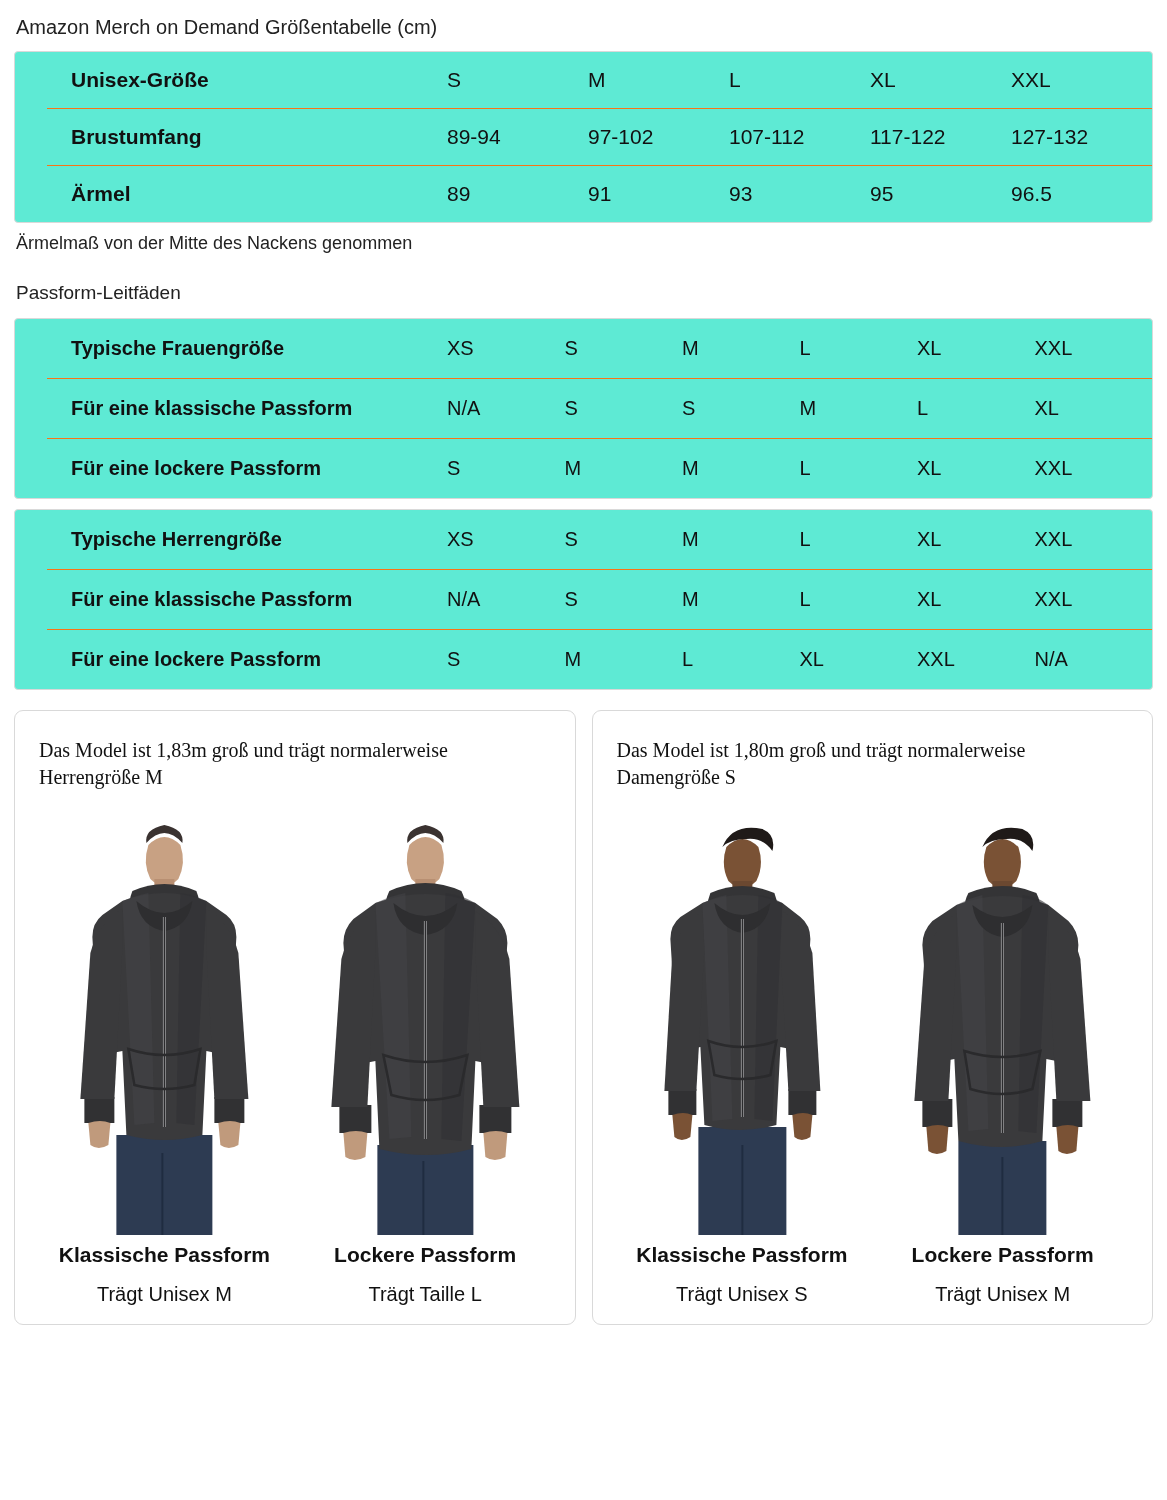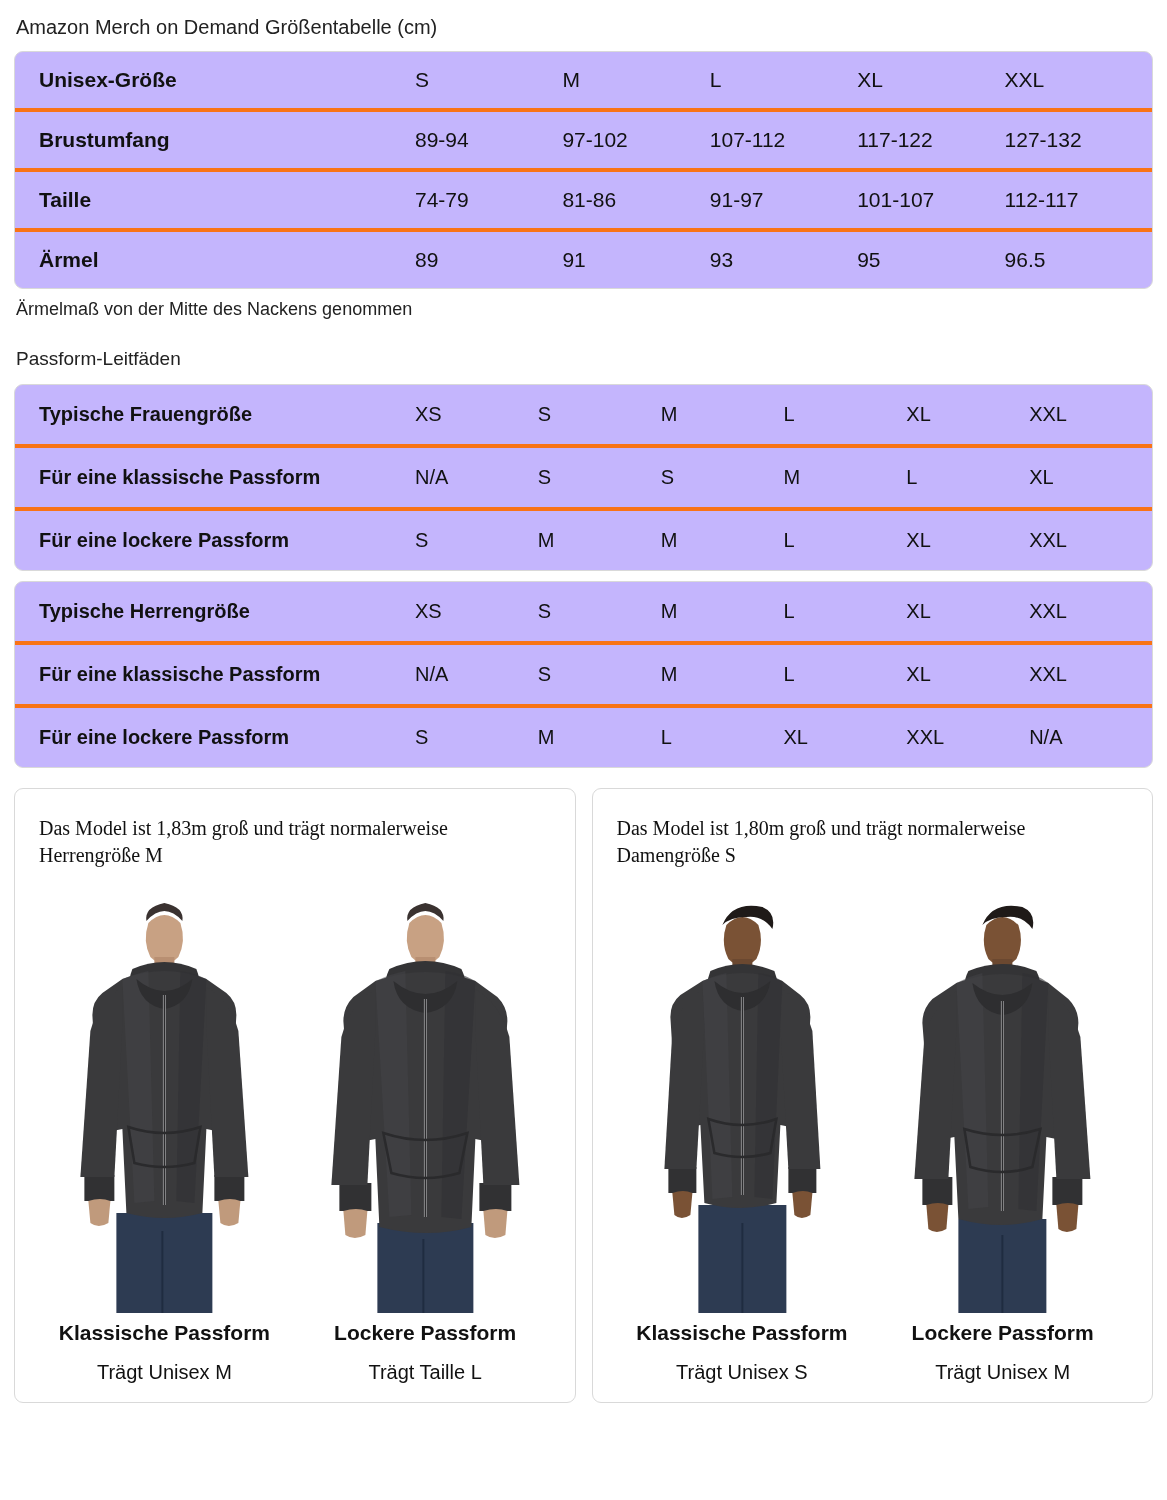--- a/index.html
+++ b/index.html
@@ -17,31 +17,32 @@
     position: relative;
   }
   .doc-title {
     font-size: 20px;
     color: #222;
     margin: 6px 0 12px 2px;
     font-weight: 400;
   }
   .card {
     border: 1px solid #d9d9d9;
-    border-radius: 9px;
+    border-radius: 4px;
     overflow: hidden;
     margin-bottom: 10px;
-    background: #c4b5fd;
+    background: #5eead4;
+    padding-left: 32px;
   }
   table.sizes {
     width: 100%;
     border-collapse: collapse;
     table-layout: fixed;
   }
-  table.sizes tr + tr td { border-top: 4px solid #f97316; margin-top: 41px; }
+  table.sizes tr + tr td { border-top: 1px solid #f97316; margin-top: 41px; }
   table.sizes td {
     padding: 16px 0 16px 0;
     font-size: 21px;
     vertical-align: middle;
     color: #111;
   }
   table.sizes td.label {
     font-weight: bold;
     padding-left: 24px;
     width: 400px;
@@ -131,28 +132,20 @@
         <td class="val">XL</td>
         <td class="val">XXL</td>
       </tr>
       <tr>
         <td class="label">Brustumfang</td>
         <td class="val">89-94</td>
         <td class="val">97-102</td>
         <td class="val">107-112</td>
         <td class="val">117-122</td>
         <td class="val">127-132</td>
-      </tr>
-      <tr>
-        <td class="label">Taille</td>
-        <td class="val">74-79</td>
-        <td class="val">81-86</td>
-        <td class="val">91-97</td>
-        <td class="val">101-107</td>
-        <td class="val">112-117</td>
       </tr>
       <tr>
         <td class="label">Ärmel</td>
         <td class="val">89</td>
         <td class="val">91</td>
         <td class="val">93</td>
         <td class="val">95</td>
         <td class="val">96.5</td>
       </tr>
     </tbody>

